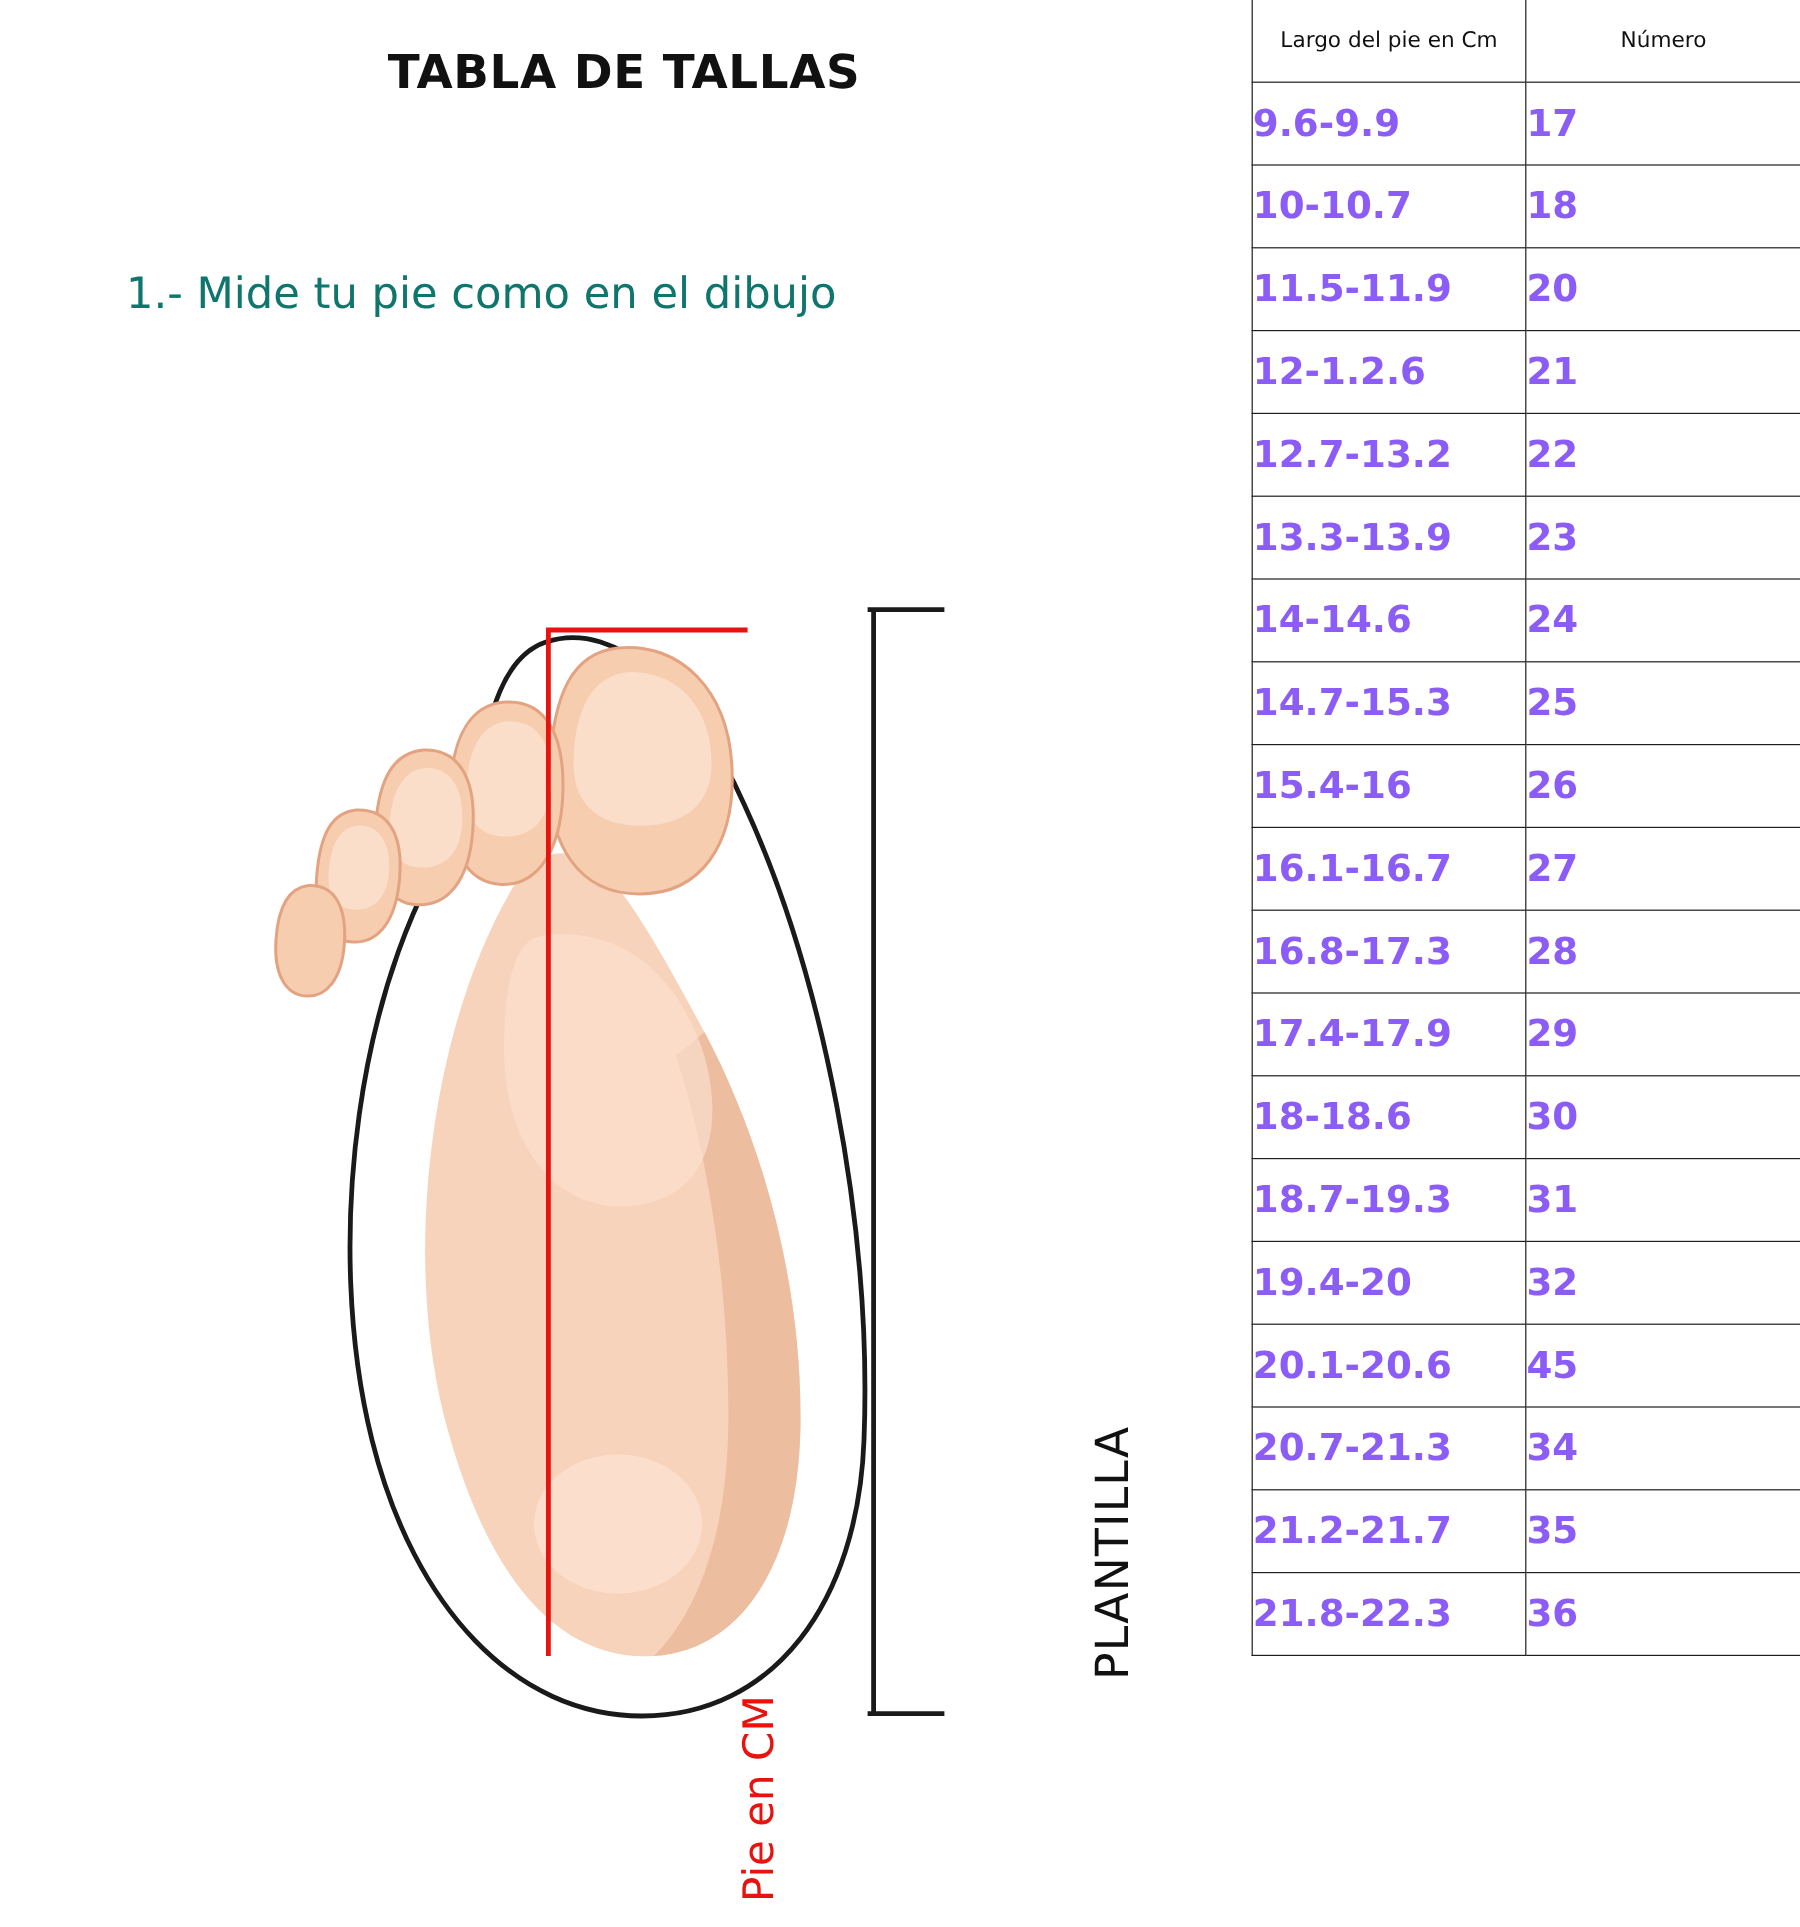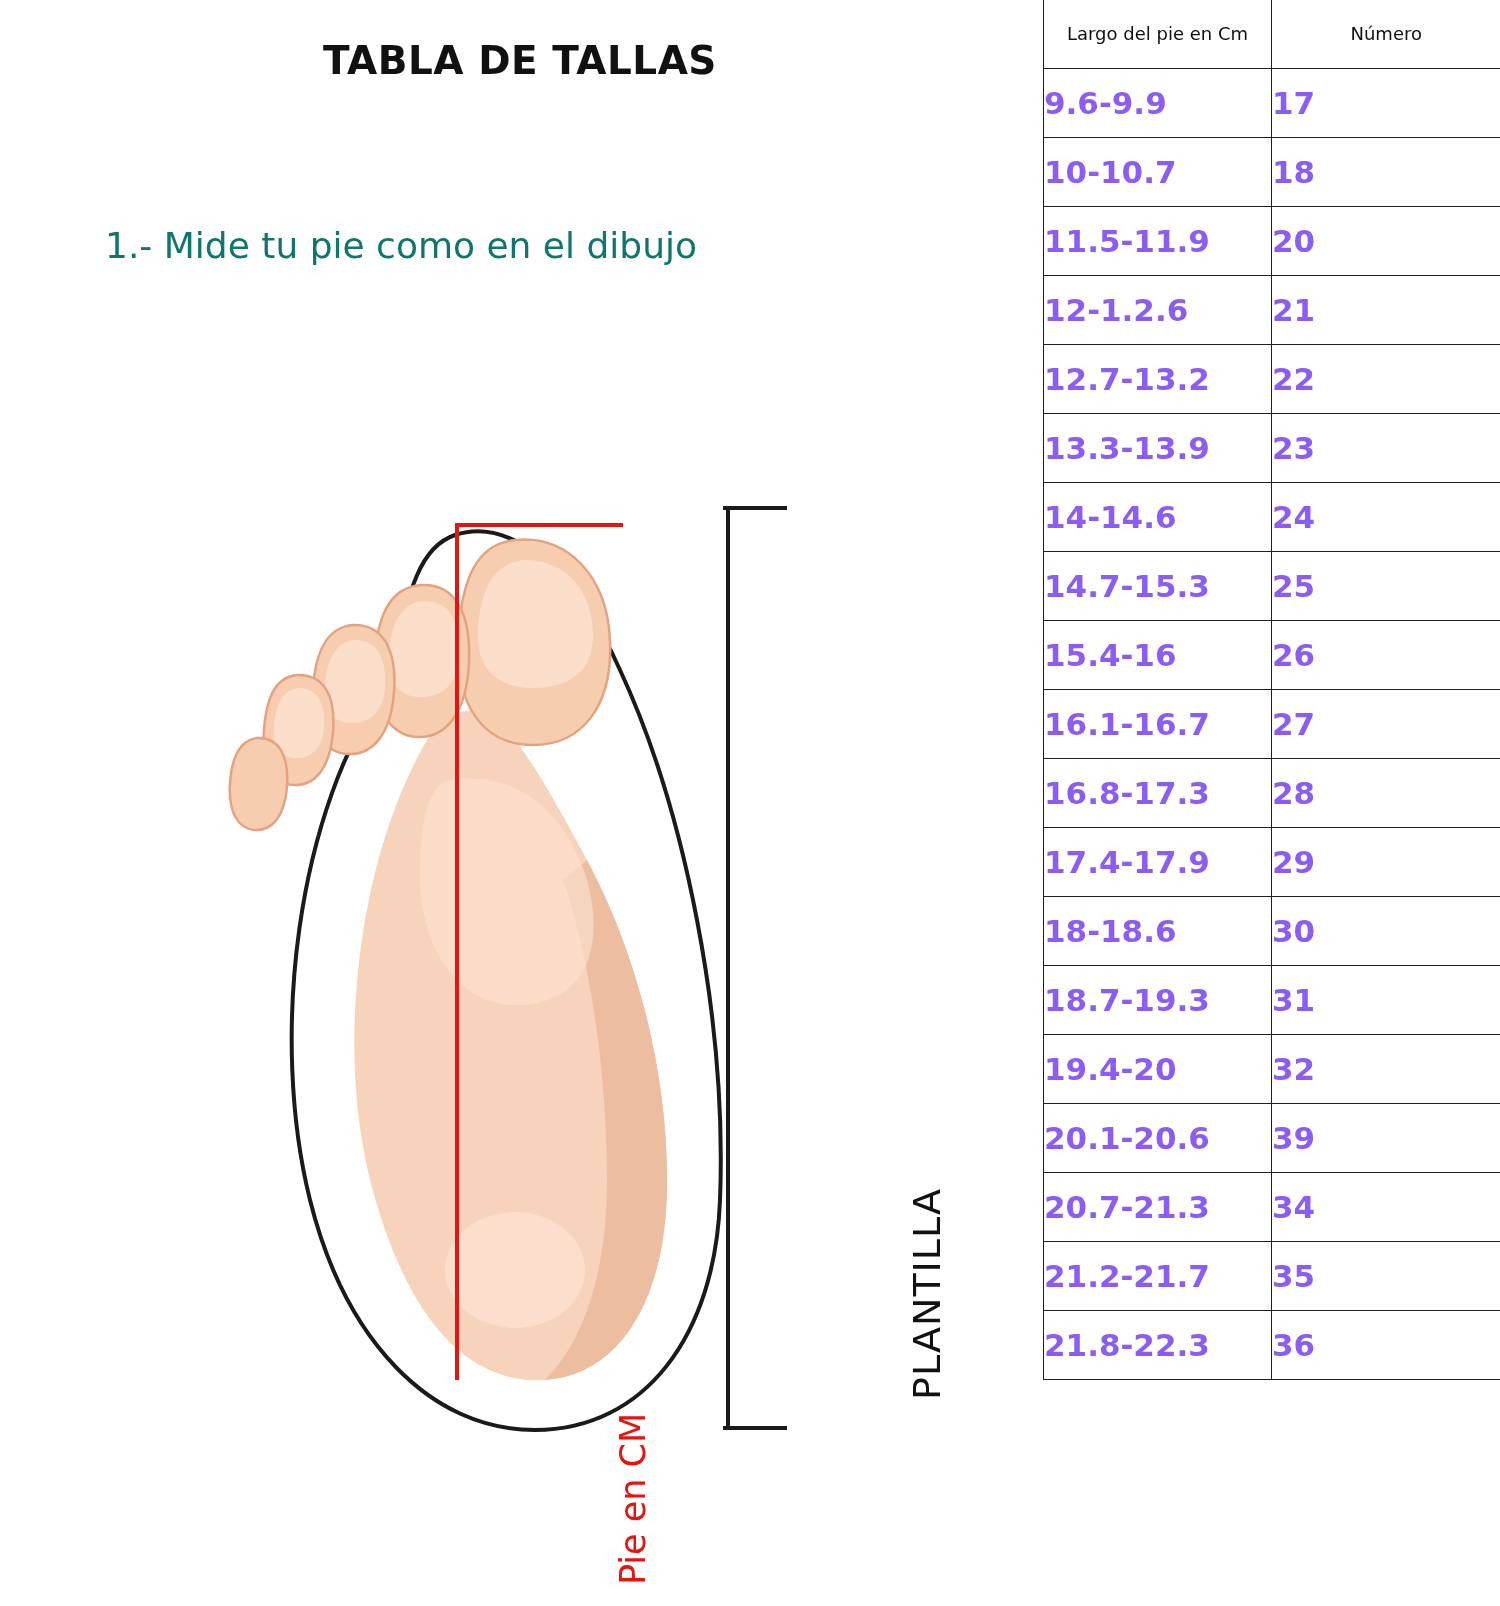--- a/index.html
+++ b/index.html
@@ -271,21 +271,21 @@
       <tr>
         <td class="len">18.7-19.3</td>
         <td class="num">31</td>
       </tr>
       <tr>
         <td class="len">19.4-20</td>
         <td class="num">32</td>
       </tr>
       <tr>
         <td class="len">20.1-20.6</td>
-        <td class="num">39</td>
+        <td class="num">45</td>
       </tr>
       <tr>
         <td class="len">20.7-21.3</td>
         <td class="num">34</td>
       </tr>
       <tr>
         <td class="len">21.2-21.7</td>
         <td class="num">35</td>
       </tr>
       <tr>

